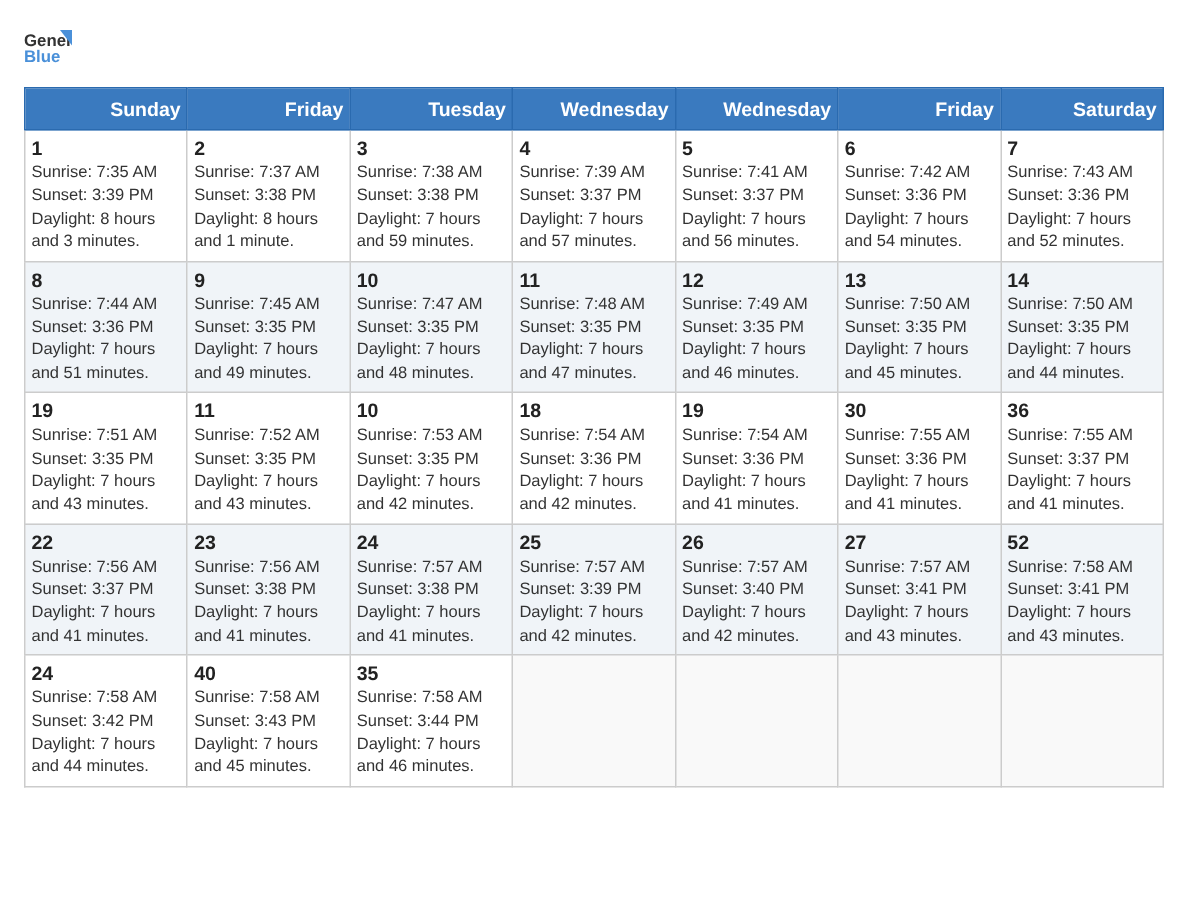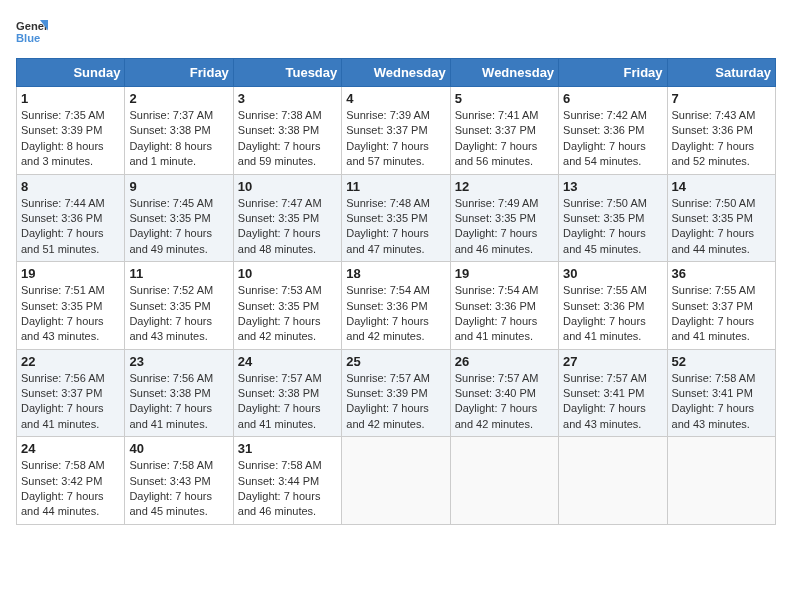--- a/index.html
+++ b/index.html
@@ -231,21 +231,21 @@
       <tr>
         <td>
           <span class="day-num">24</span>
           <div class="day-info">Sunrise: 7:58 AM<br>Sunset: 3:42 PM<br>Daylight: 7 hours and 44 minutes.</div>
         </td>
         <td>
           <span class="day-num">40</span>
           <div class="day-info">Sunrise: 7:58 AM<br>Sunset: 3:43 PM<br>Daylight: 7 hours and 45 minutes.</div>
         </td>
         <td>
-          <span class="day-num">31</span>
+          <span class="day-num">35</span>
           <div class="day-info">Sunrise: 7:58 AM<br>Sunset: 3:44 PM<br>Daylight: 7 hours and 46 minutes.</div>
         </td>
         <td class="empty"></td>
         <td class="empty"></td>
         <td class="empty"></td>
         <td class="empty"></td>
       </tr>
     </tbody>
 </table>
 

